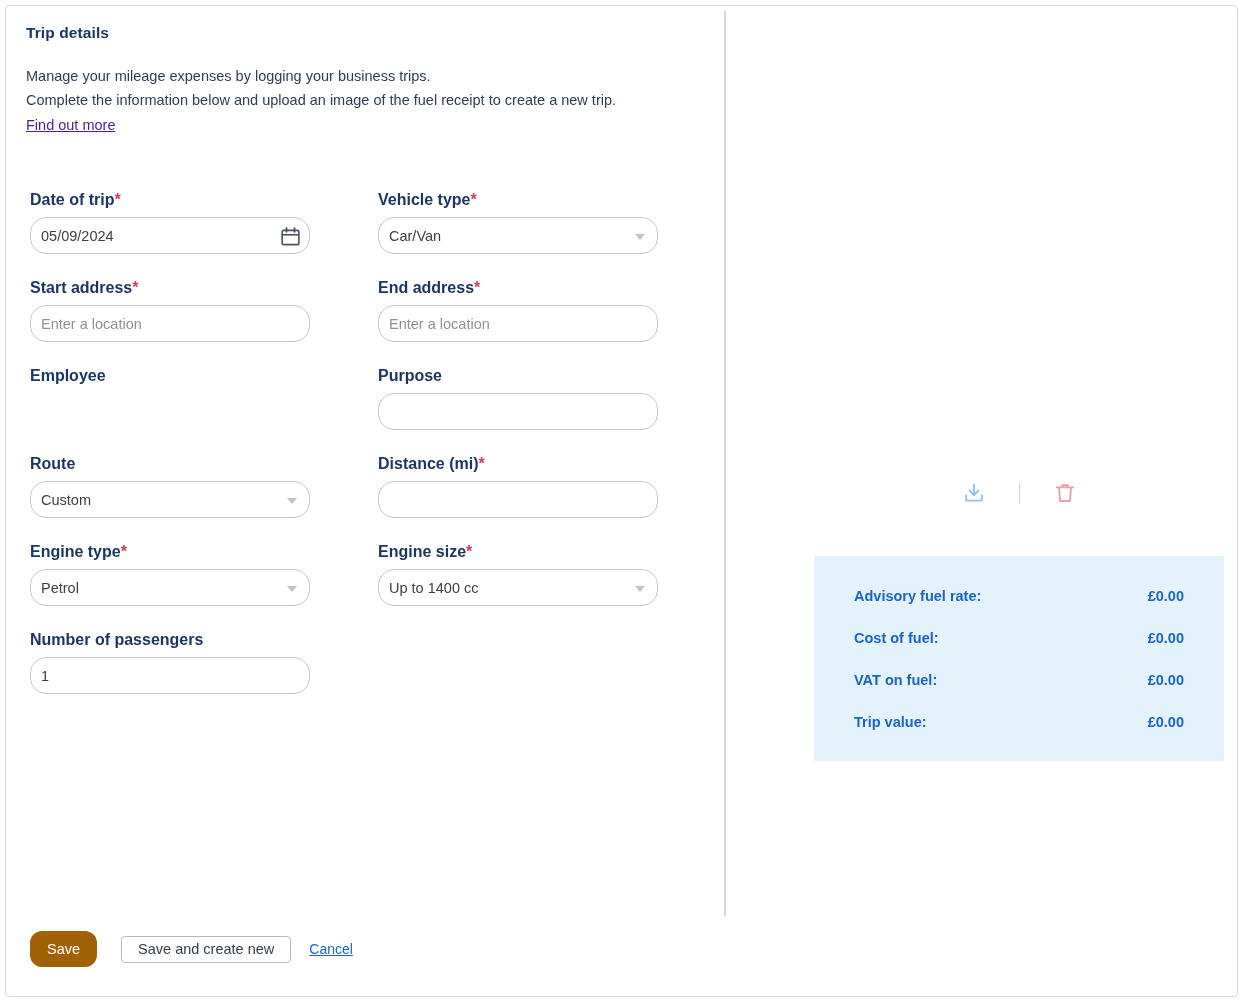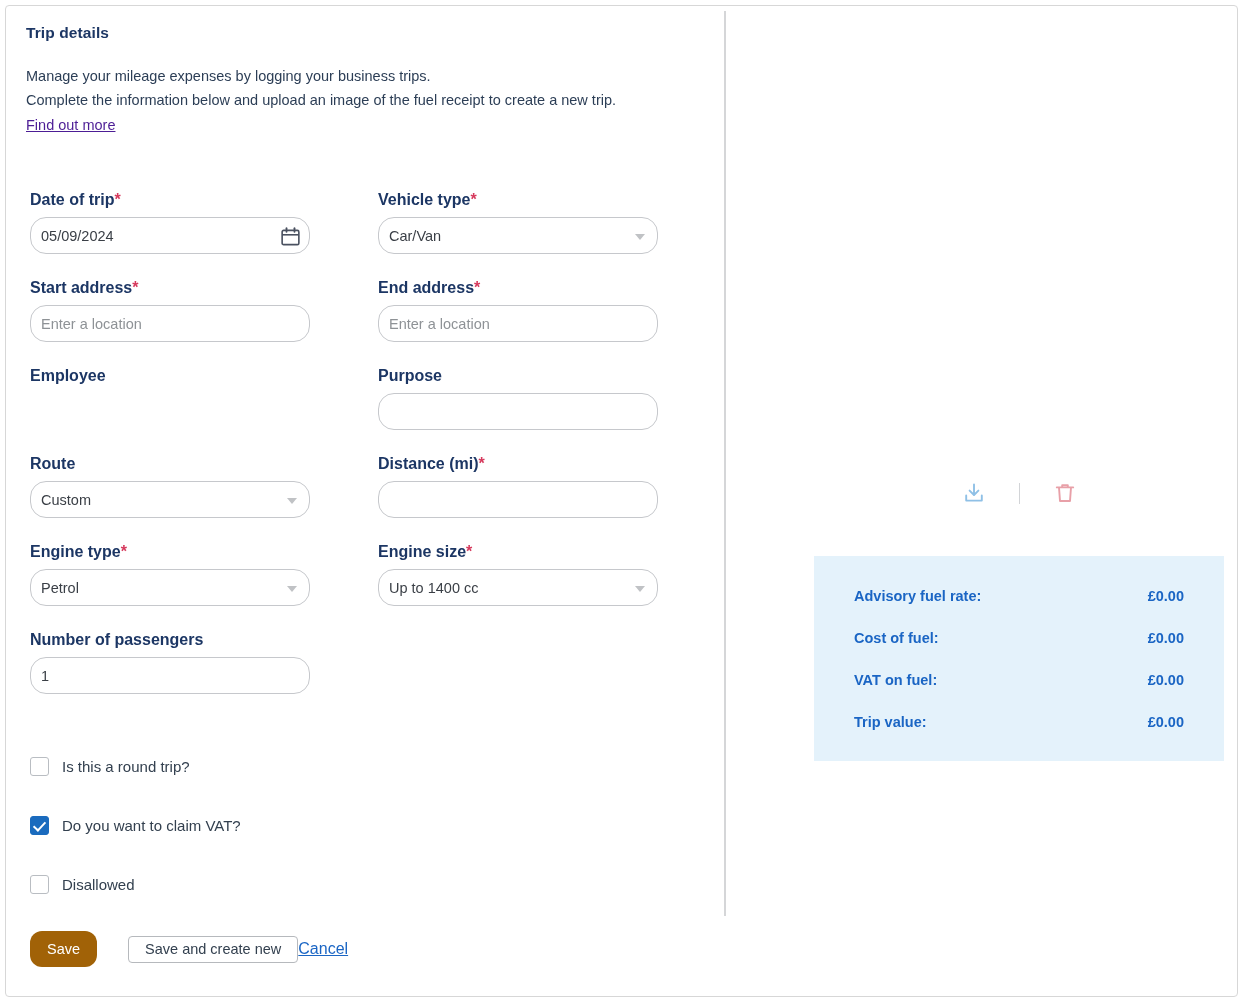--- a/index.html
+++ b/index.html
@@ -104,24 +104,24 @@
     background: #a16207; color: #fff; border: none; border-radius: 12px;
     height: 36px; padding: 0 17px;
     font-size: 14.5px; font-family: inherit; font-weight: normal;
     cursor: pointer;
   }
   .btn-secondary {
     background: #fff; color: #33404f;
     border: 1px solid #b6b9bd; border-radius: 4px;
     height: 27px; padding: 0 16px;
     font-size: 14.5px; font-family: inherit;
-    margin-left: 31px; cursor: pointer;
+    margin-left: 24px; cursor: pointer;
   }
   .btn-link {
-    color: #1a65c4; font-size: 16px;
+    margin-left: 18px; color: #1a65c4; font-size: 14px;
     text-decoration: underline; cursor: pointer; background: none; border: none;
     font-family: inherit; padding: 0;
   }
 
   
   .right-pane { position: absolute; left: 723px; top: 0; width: 510px; height: 992px; }
 
   .dropzone {
     position: absolute; left: 85px; top: 50px;
     width: 410px; height: 400px;
@@ -264,34 +264,20 @@
         <div class="col c1">
           <span class="lbl">Number of passengers</span>
           <div class="field">
             <span class="val">1</span>
           </div>
         </div>
       </div>
 
     </div>
 
-    <div class="checks">
-      <div class="chk-row">
-        <span class="box"></span>
-        <span class="chk-label">Is this a round trip?</span>
-      </div>
-      <div class="chk-row">
-        <span class="box on"></span>
-        <span class="chk-label">Do you want to claim VAT?</span>
-      </div>
-      <div class="chk-row">
-        <span class="box"></span>
-        <span class="chk-label">Disallowed</span>
-      </div>
-    </div>
 
     <div class="actions">
       <button class="btn-primary">Save</button>
       <button class="btn-secondary">Save and create new</button>
       <button class="btn-link">Cancel</button>
     </div>
 
   </div>
 
   <div class="divider-v"></div>

